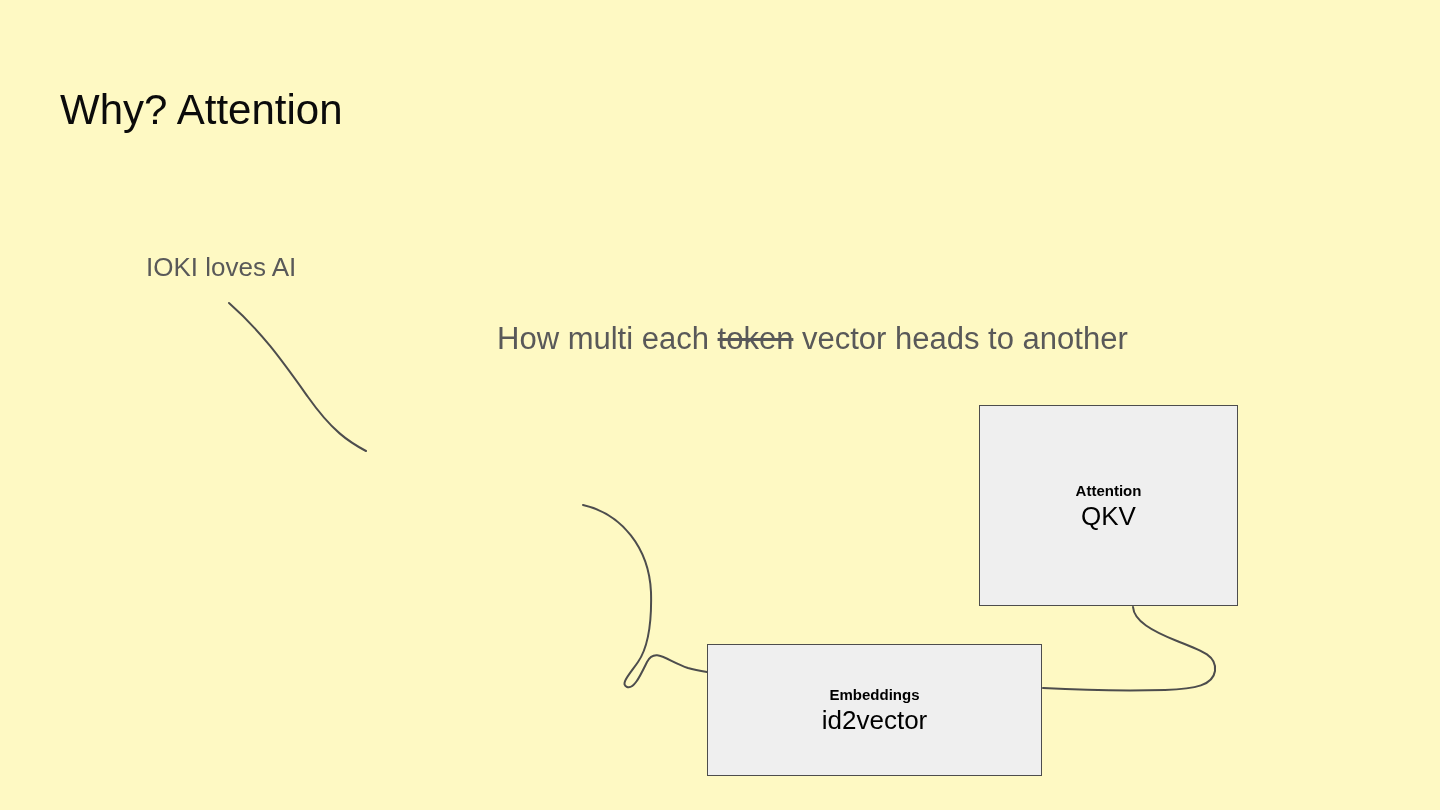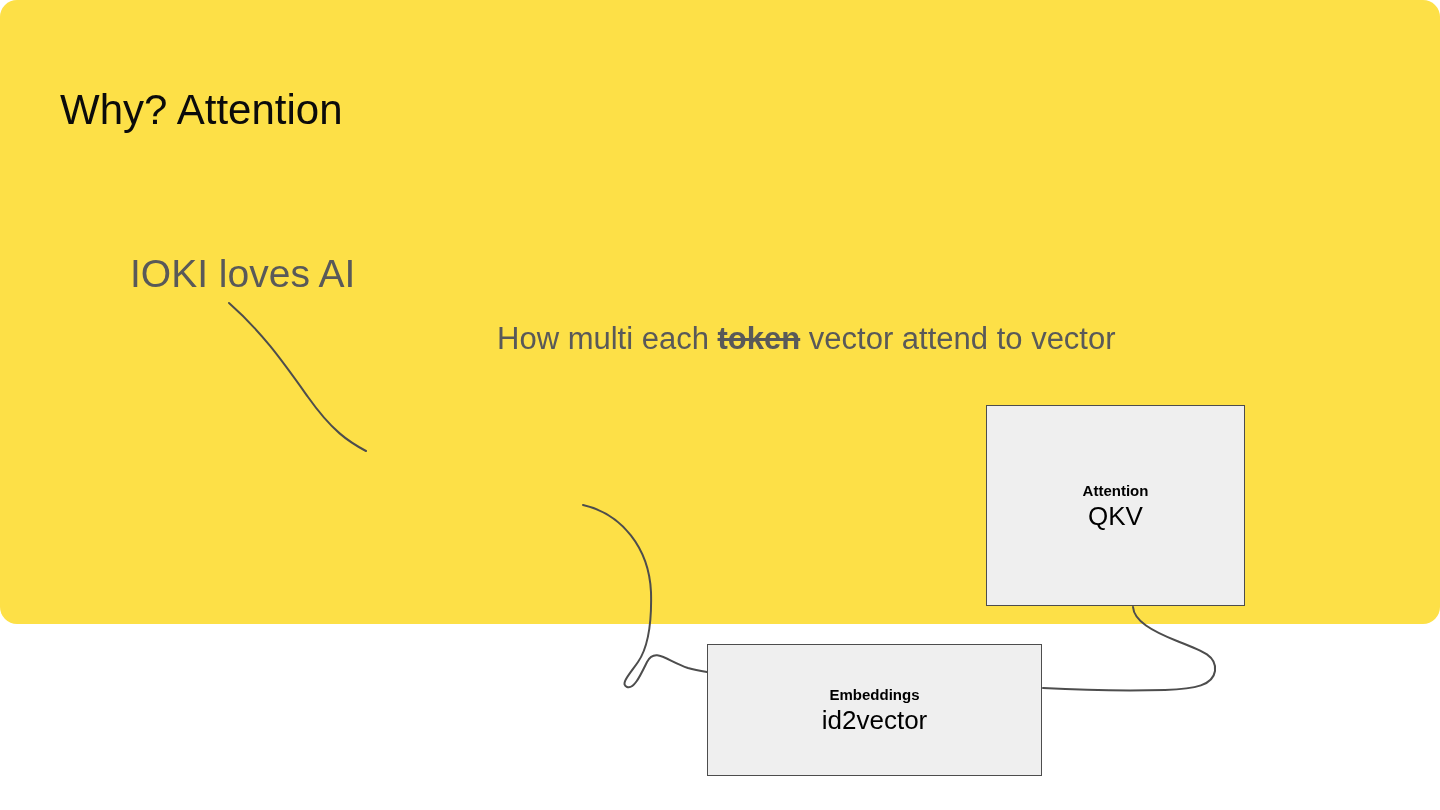--- a/index.html
+++ b/index.html
@@ -2,53 +2,52 @@
 <html><head>
 <meta charset="utf-8">
 <style>
   * { margin: 0; padding: 0; box-sizing: border-box; }
   html, body { width: 1440px; height: 810px; background: #ffffff; overflow: hidden; }
   body { font-family: "Liberation Sans", sans-serif; }
 
   .slide {
     position: relative;
     width: 1440px;
-    height: 624px;
-    background: #fde047;
-    border-radius: 17px;
+    height: 810px;
+    background: #fef9c3;
   }
 
   .slide-title {
     position: absolute;
     left: 60px;
     top: 86px;
     font-size: 42px;
     font-weight: 400;
     color: #0b0b0b;
     white-space: nowrap;
   }
 
   .annotation {
     position: absolute;
-    left: 130px;
+    left: 146px;
     top: 252px;
-    font-size: 39px;
+    font-size: 26px;
     color: #595959;
     white-space: nowrap;
   }
 
   .subtitle {
     position: absolute;
     left: 497px;
     top: 321px;
     font-size: 31px;
     color: #595959;
     white-space: nowrap;
   }
-  .subtitle .struck { text-decoration: line-through; font-weight: bold; }
+  .subtitle .struck { text-decoration: line-through; }
 
   .connectors {
     position: absolute;
     left: 0; top: 0;
     width: 1440px;
     height: 810px;
     pointer-events: none;
   }
   .connector {
     fill: none;
@@ -74,32 +73,32 @@
     line-height: 1.4;
   }
   .node .node-value {
     font-size: 26px;
     font-weight: 400;
     line-height: 1.18;
   }
 
   .node-tokenizer  { left: 366px; top: 394px; width: 216px; height: 175px; }
   .node-embeddings { left: 707px; top: 644px; width: 335px; height: 132px; text-align: center; }
-  .node-attention  { left: 979px; top: 405px; width: 259px; height: 201px; margin-left: 7px; }
+  .node-attention  { left: 979px; top: 405px; width: 259px; height: 201px; }
 </style>
 </head>
 <body>
 
 <div class="slide">
 
   <h1 class="slide-title">Why? Attention</h1>
 
   <div class="annotation">IOKI loves AI</div>
 
-  <div class="subtitle"><span>How multi each </span><span class="struck">token</span><span> vector attend to vector</span></div>
+  <div class="subtitle"><span>How multi each </span><span class="struck">token</span><span> vector heads to another</span></div>
 
   <svg class="connectors" viewBox="0 0 1440 810">
     <path class="connector" d="M229,303 C262,332 283,362 308,397 C332,431 349,442 366,451"></path>
     <path class="connector" d="M583,505 C622,514 649,548 651,592 C652,628 647,649 638,662
              C629,675 620,684 627,687 C634,690 641,674 647,662
              C655,647 667,661 688,668 C695,670 701,671 707,672"></path>
     <path class="connector" d="M1133,607 C1134,621 1152,631 1177,641 C1203,651 1217,656 1215,671
              C1213,685 1196,689 1165,690 C1125,691 1080,690 1043,688"></path>
   </svg>
 

